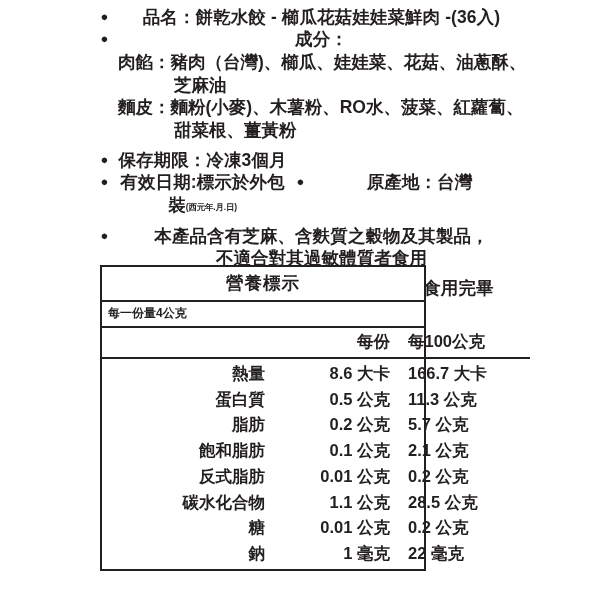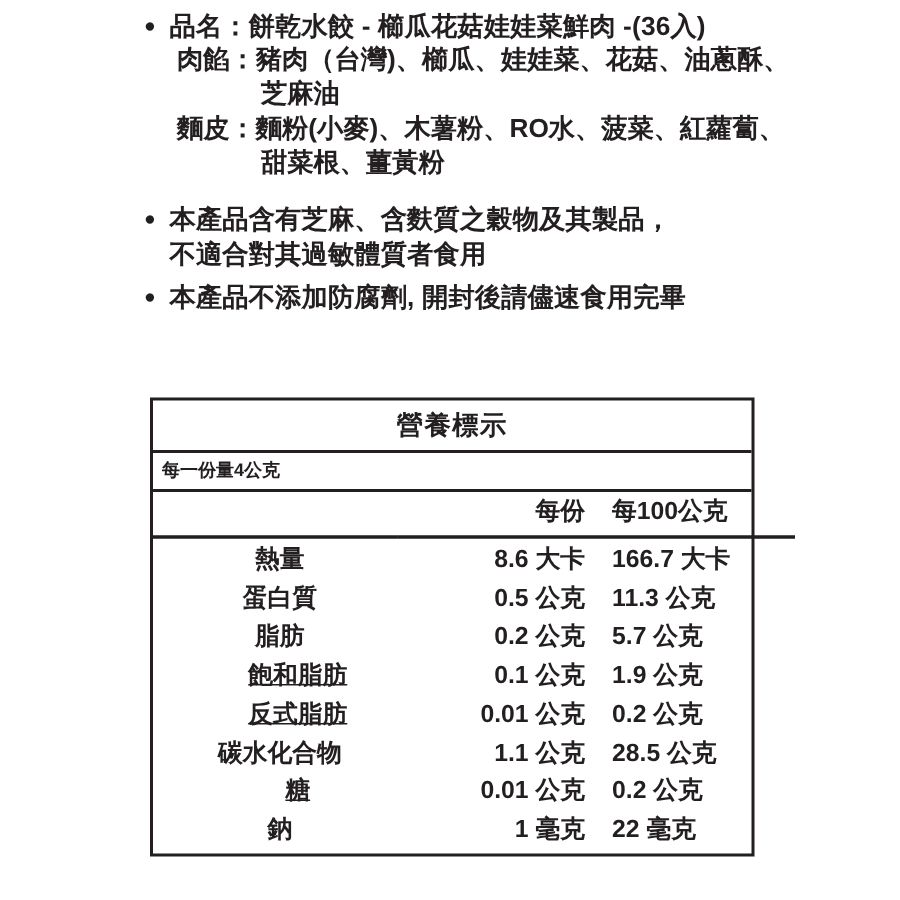--- a/index.html
+++ b/index.html
@@ -27,20 +27,21 @@
     padding-left: 96px;
     padding-right: 70px;
   }
   .info-row {
     display: flex;
     align-items: flex-start;
     line-height: 1.28;
     font-size: 17.5px;
     font-weight: 700;
     letter-spacing: 0.1px;
+    text-align: center;
   }
   .bullet {
     flex: 0 0 auto;
     width: 17px;
     font-size: 13px;
     line-height: 1.62;
     color: #231f20;
   }
   .bullet::before { content: "\25CF"; }
   .row-text {
@@ -71,21 +72,21 @@
   .two-col .col-b { flex: 1 1 auto; display: flex; }
   .warn-line { display: block; }
   .gap-sm { height: 7px; }
   .gap-md { height: 9px; }
 
   
   .nutrition {
     position: absolute;
     left: 100px;
     top: 265px;
-    width: 403px;
+    width: 326px;
     box-sizing: border-box;
     border: 2.5px solid #231f20;
     background: #fff;
   }
   .nt-title {
     text-align: center;
     font-size: 17.5px;
     font-weight: 700;
     padding: 4px 0 5px;
     border-bottom: 2.5px solid #231f20;
@@ -104,59 +105,77 @@
     width: 100%;
     border-collapse: collapse;
     table-layout: fixed;
   }
   table.nt td {
     font-size: 16.5px;
     font-weight: 700;
     padding: 1px 0;
     line-height: 1.44;
   }
-  .c-name  { width: 157px; padding-left: 6px !important; text-align: center; margin-left: 27px; }
+  .c-name  { width: 157px; padding-left: 6px !important; text-align: right; margin-left: 27px; }
   .c-serv  { width: 125px; text-align: right; padding-right: 18px !important; }
   .c-hund  { width: 115px; text-align: left; padding-right: 7px !important; }
   tr.head td {
     padding-bottom: 3px;
     padding-top: 2px;
   }
   tr.head { border-bottom: 2.5px solid #231f20; }
   .head-sep { border-bottom: 2.5px solid #231f20; padding-left: 20px; }
-  .indent1 { padding-left: 30px !important; text-decoration: underline; }
+  .indent1 { padding-left: 30px !important; }
   tbody.body-rows tr:first-child td { padding-top: 3px; }
   tbody.body-rows tr:last-child td { padding-bottom: 3px; }
 </style>
 </head>
 <body>
 
 <div class="page">
 
   <div class="info-block">
 
     <div class="info-row">
       <span class="bullet"></span>
       <span class="row-text">品名：餅乾水餃 - 櫛瓜花菇娃娃菜鮮肉 -(36入)</span>
     </div>
 
+    <div class="info-row">
+      <span class="bullet"></span>
+      <span class="row-text">成分：</span>
+    </div>
 
     <div class="sub-line">
       <span class="hang">肉餡：豬肉（台灣)、櫛瓜、娃娃菜、花菇、油蔥酥、芝麻油</span>
     </div>
 
     <div class="sub-line">
       <span class="hang">麵皮：麵粉(小麥)、木薯粉、RO水、菠菜、紅蘿蔔、甜菜根、薑黃粉</span>
     </div>
 
     <div class="gap-sm"></div>
 
     <div class="info-row two-col">
-    </div>
-
+      <span class="col-a">
+        <span class="bullet"></span>
+        <span class="row-text">保存期限：冷凍3個月</span>
+      </span>
+    </div>
+
+    <div class="info-row two-col">
+      <span class="col-a">
+        <span class="bullet"></span>
+        <span class="row-text"><span>有效日期:標示於外包裝</span><span class="tiny">(西元年.月.日)</span></span>
+      </span>
+      <span class="col-b">
+        <span class="bullet"></span>
+        <span class="row-text">原產地：台灣</span>
+      </span>
+    </div>
 
     <div class="gap-md"></div>
 
     <div class="info-row">
       <span class="bullet"></span>
       <span class="row-text">
         <span class="warn-line">本產品含有芝麻、含麩質之穀物及其製品，</span>
         <span class="warn-line">不適合對其過敏體質者食用</span>
       </span>
     </div>
@@ -198,21 +217,21 @@
             <td class="c-hund">11.3 公克</td>
           </tr>
           <tr>
             <td class="c-name">脂肪</td>
             <td class="c-serv">0.2 公克</td>
             <td class="c-hund">5.7 公克</td>
           </tr>
           <tr>
             <td class="c-name indent1">飽和脂肪</td>
             <td class="c-serv">0.1 公克</td>
-            <td class="c-hund">1.9 公克</td>
+            <td class="c-hund">2.1 公克</td>
           </tr>
           <tr>
             <td class="c-name indent1">反式脂肪</td>
             <td class="c-serv">0.01 公克</td>
             <td class="c-hund">0.2 公克</td>
           </tr>
           <tr>
             <td class="c-name">碳水化合物</td>
             <td class="c-serv">1.1 公克</td>
             <td class="c-hund">28.5 公克</td>

